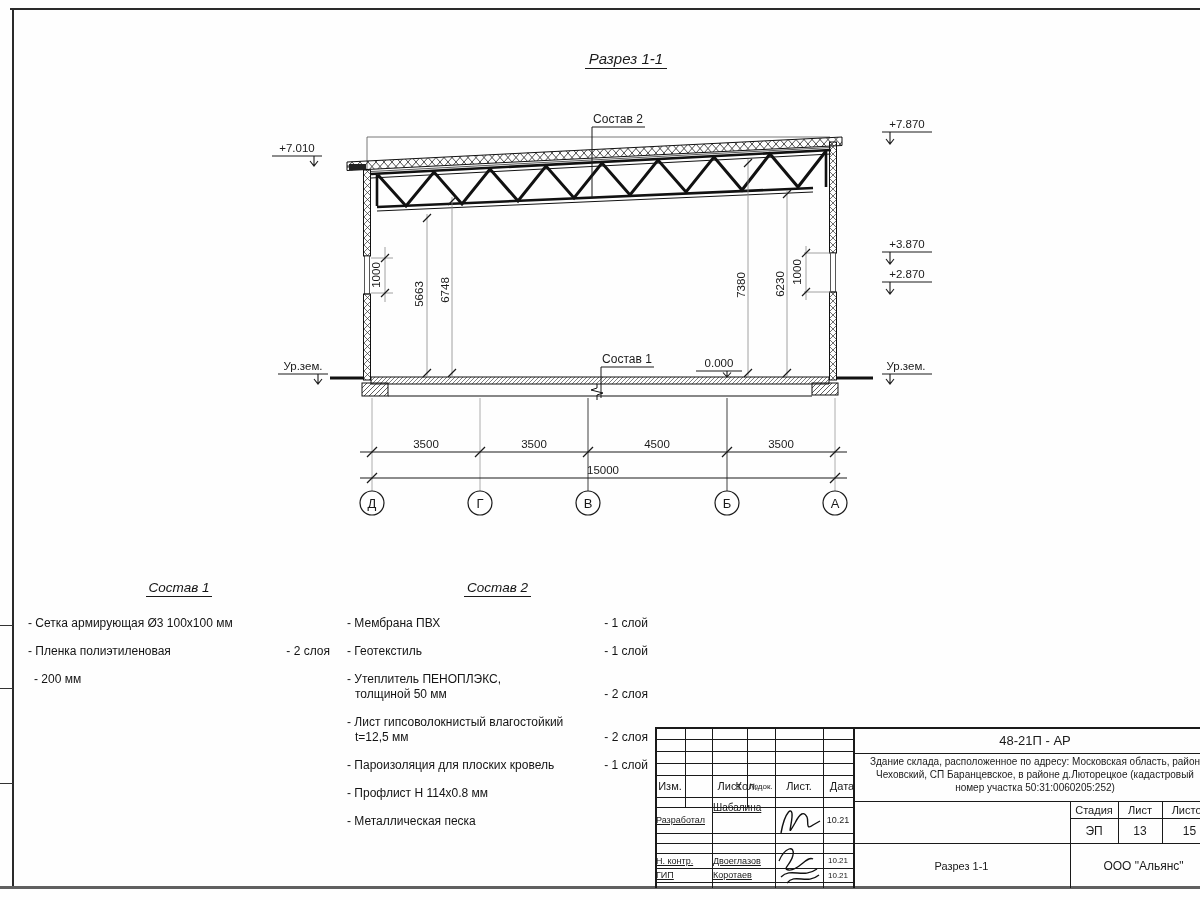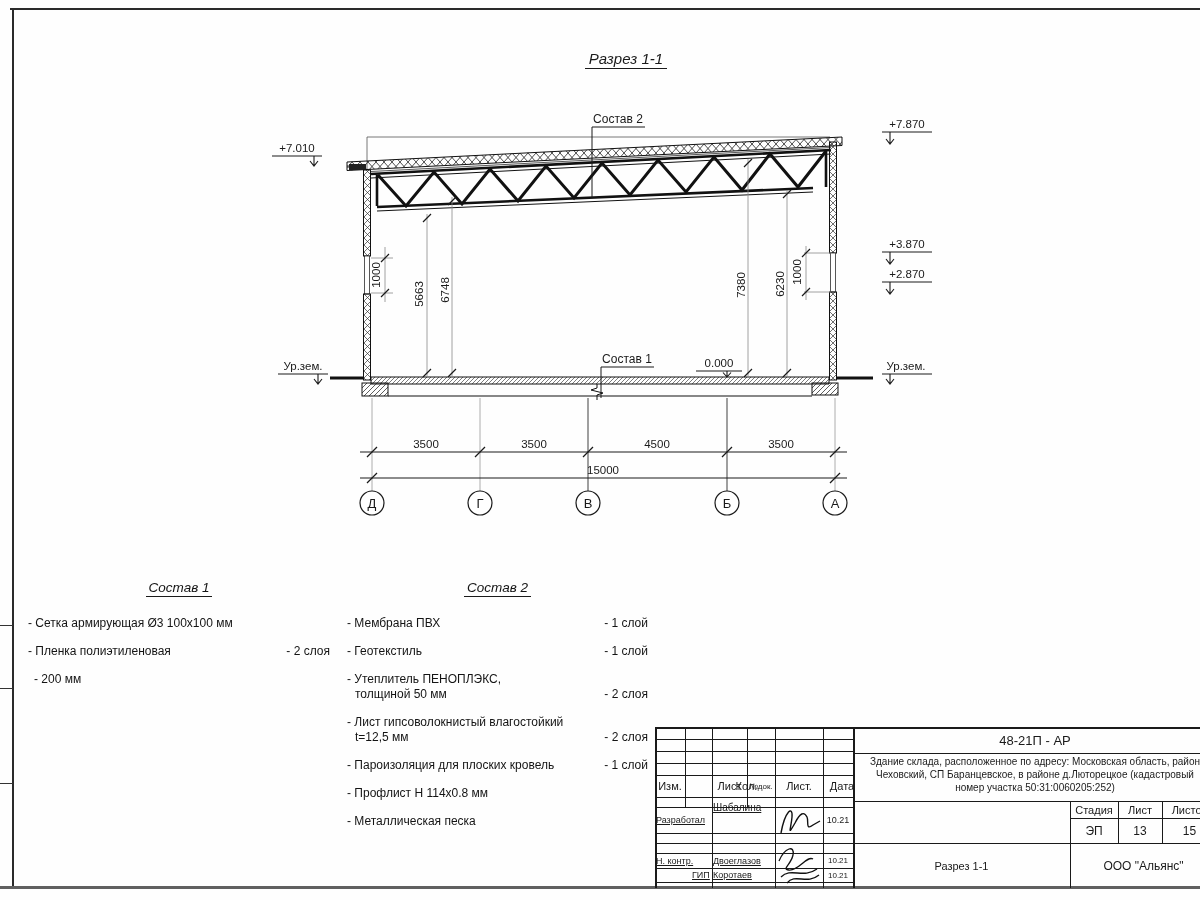--- a/index.html
+++ b/index.html
@@ -304,21 +304,21 @@
   <div class="tb-cell" style="left:172px;top:48px;width:30px;height:22px;">Дата</div>
 
   <div class="tb-cell tb-left small" style="left:0;top:80px;width:57px;height:26px;">Разработал</div>
   <div class="tb-cell tb-left small" style="left:57px;top:67px;width:63px;height:26px;font-size:10px;">Шабалина</div>
   <div class="tb-cell small" style="left:168px;top:80px;width:30px;height:26px;">10.21</div>
 
   <div class="tb-cell tb-left small" style="left:0;top:126px;width:57px;height:15px;">Н. контр.</div>
   <div class="tb-cell tb-left small" style="left:57px;top:126px;width:63px;height:15px;">Двоеглазов</div>
   <div class="tb-cell tiny" style="left:168px;top:126px;width:30px;height:15px;">10.21</div>
 
-  <div class="tb-cell tb-left small" style="left:0;top:141px;width:57px;height:14px;margin-left:36px;">ГИП</div>
+  <div class="tb-cell tb-left small" style="left:0;top:141px;width:57px;height:14px;">ГИП</div>
   <div class="tb-cell tb-left small" style="left:57px;top:141px;width:63px;height:14px;">Коротаев</div>
   <div class="tb-cell tiny" style="left:168px;top:141px;width:30px;height:14px;">10.21</div>
 
   <svg class="abs" style="left:120px;top:76px;" width="48" height="36" viewBox="0 0 48 36">
     <path d="M6,30 C10,8 18,2 17,14 C16,26 12,34 20,20 C25,10 29,8 32,14 C34,18 30,28 38,22 L45,18" stroke="#111" stroke-width="1.4" fill="none"></path>
   </svg>
   <svg class="abs" style="left:118px;top:118px;" width="52" height="42" viewBox="0 0 52 42">
     <path d="M6,16 C12,2 22,0 20,10 C18,20 8,24 16,25 C26,26 34,10 40,14 M8,32 C18,22 30,34 44,24 M14,38 C22,28 34,40 46,30" stroke="#111" stroke-width="1.3" fill="none"></path>
   </svg>
 

